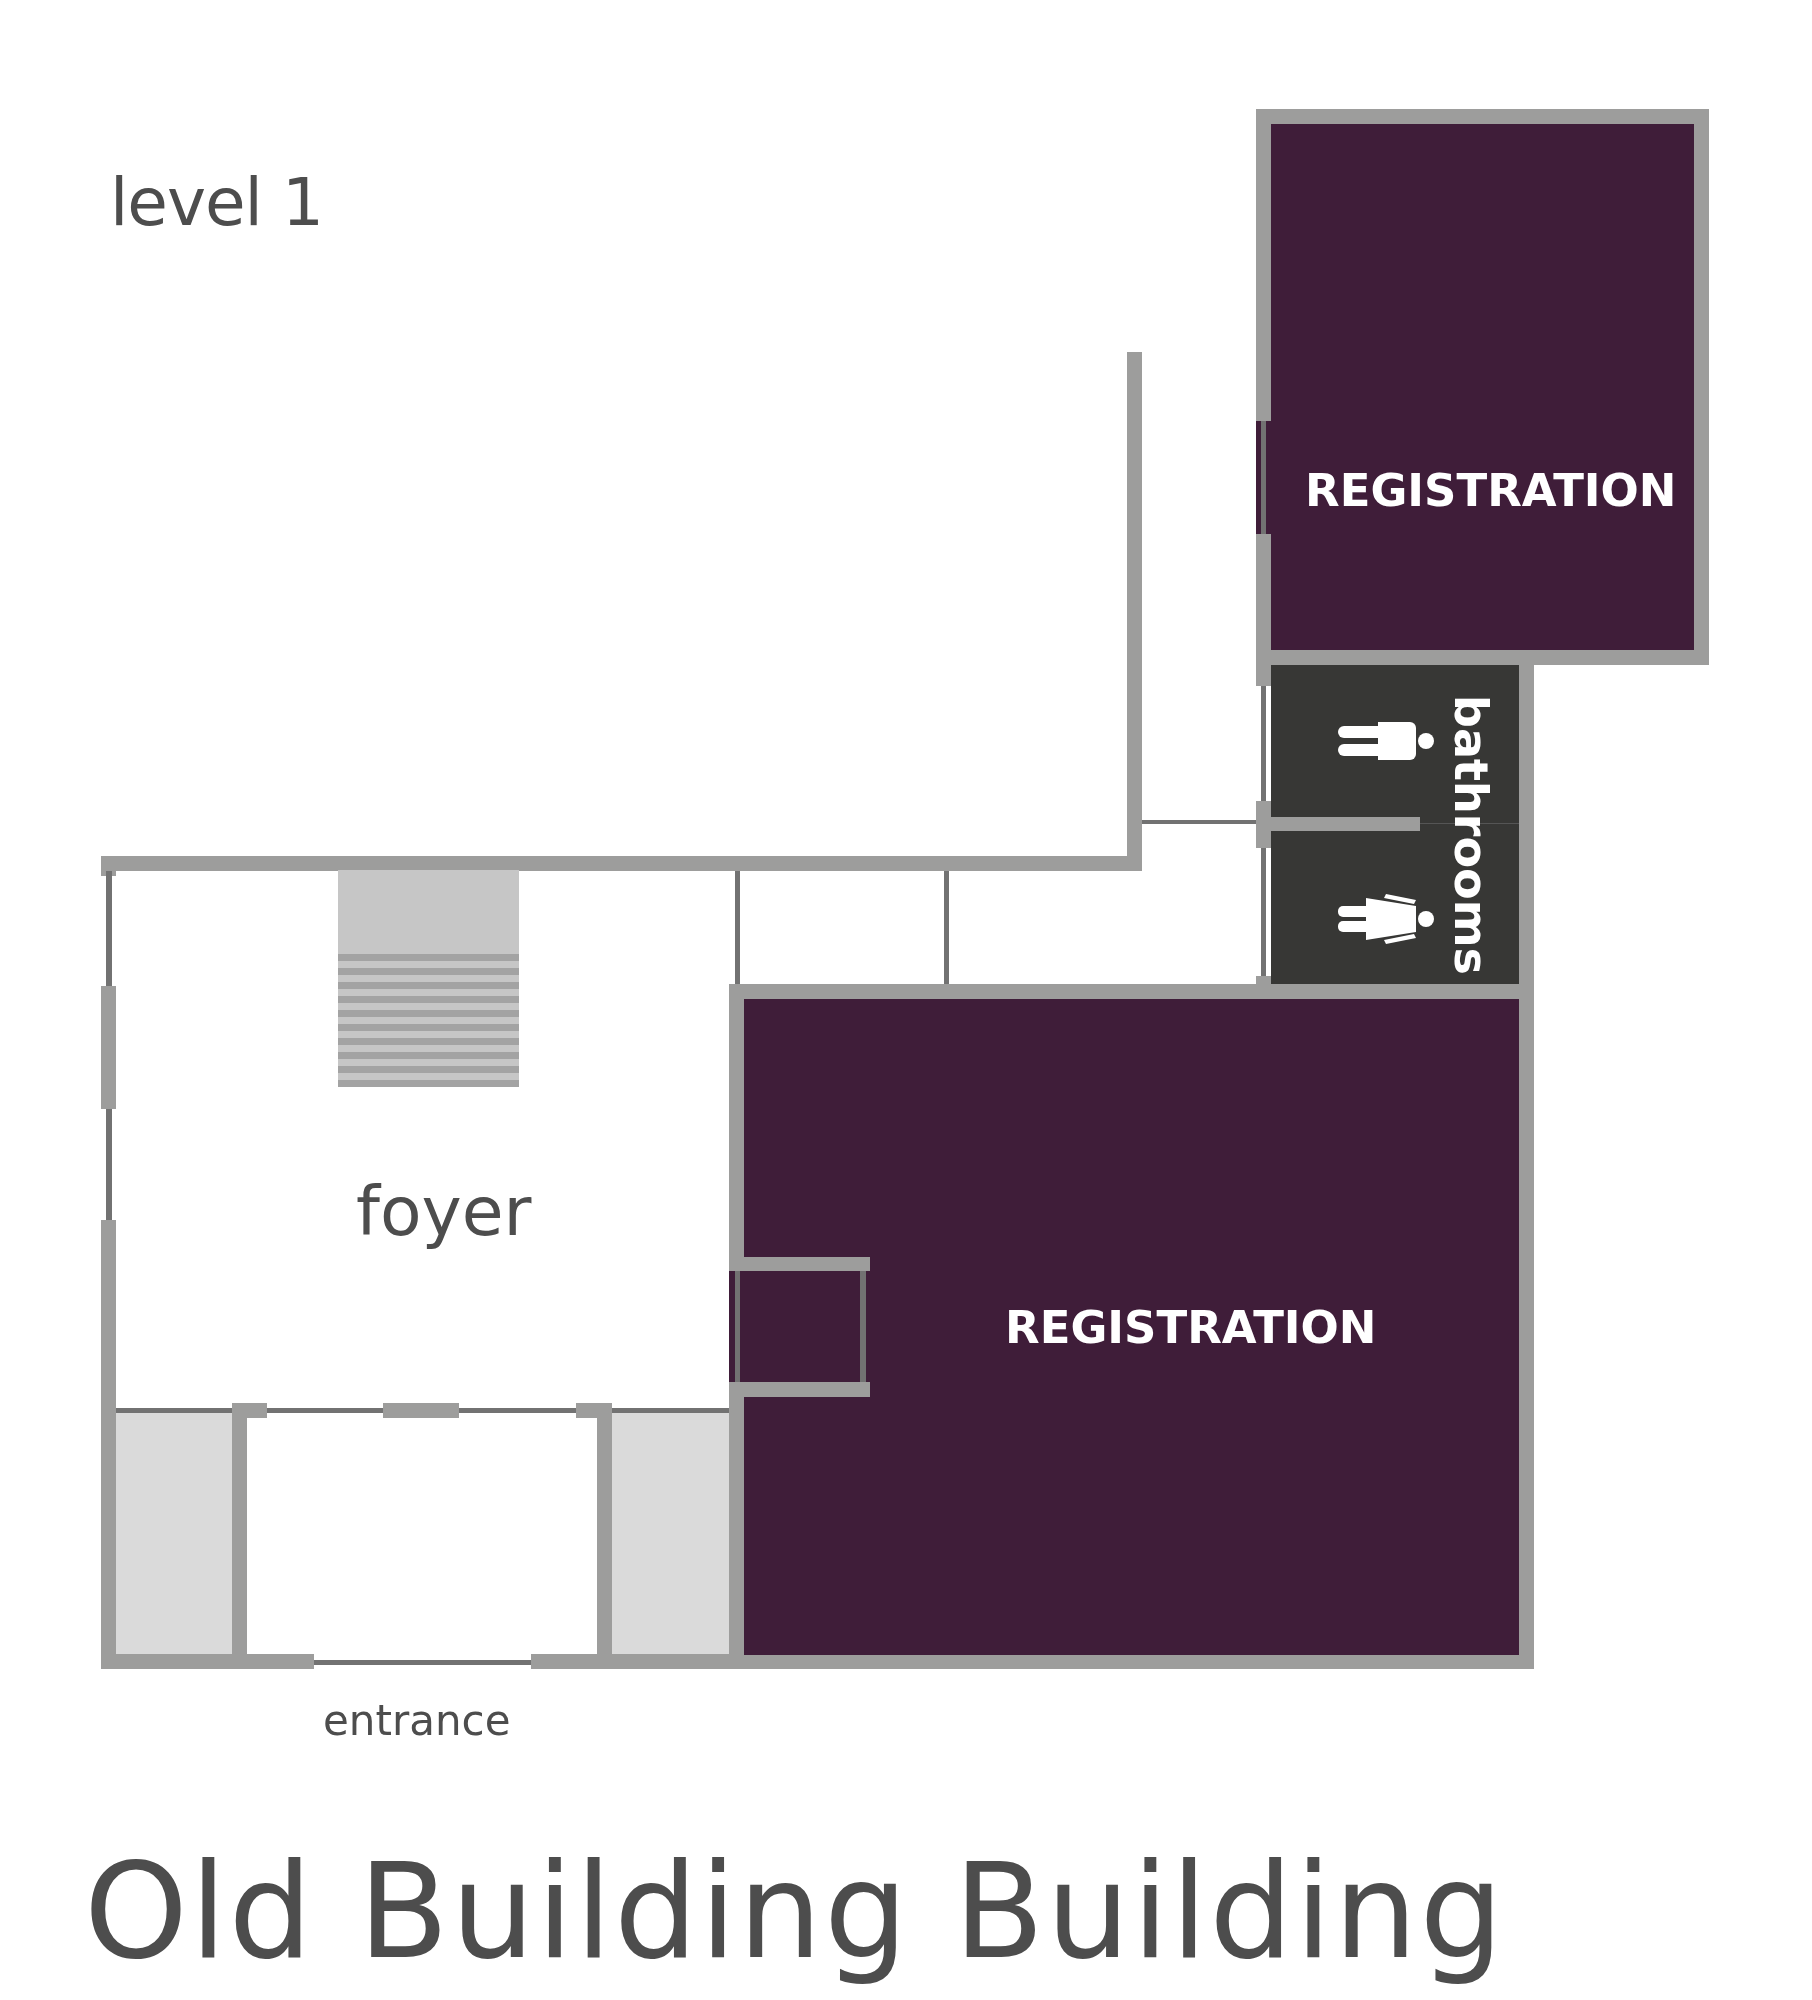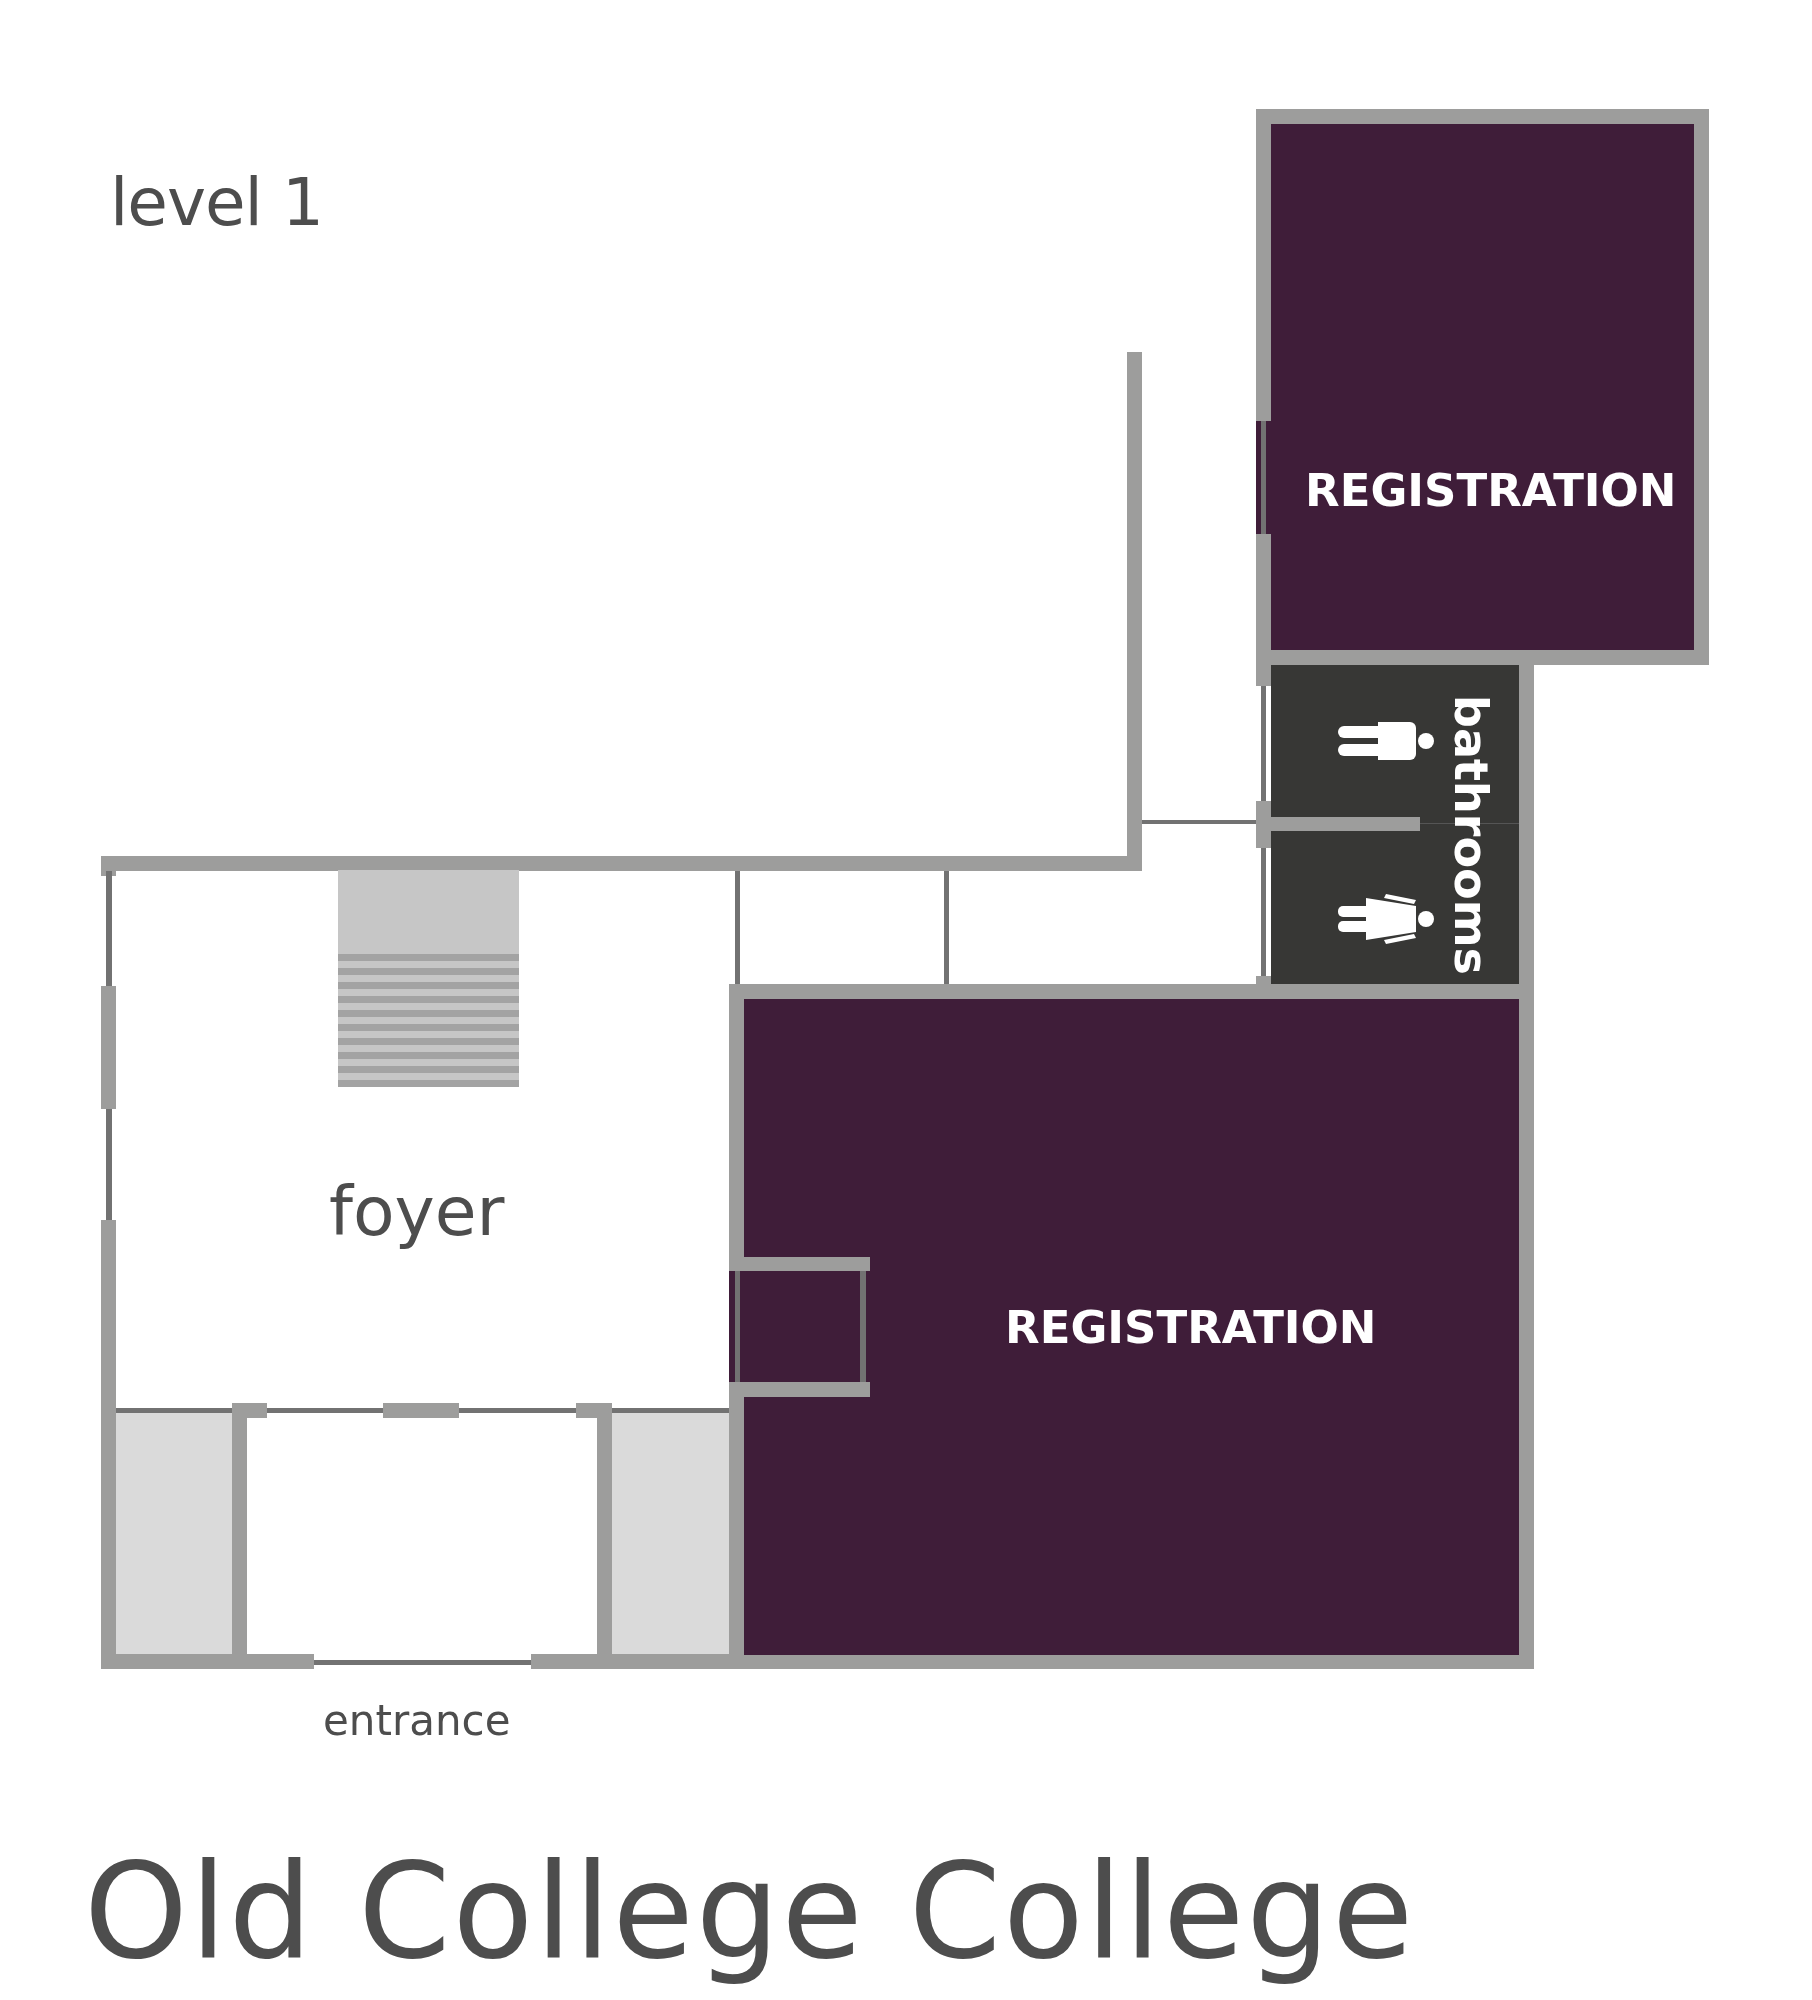--- a/index.html
+++ b/index.html
@@ -97,33 +97,33 @@
       <div class="stair-step" style="top: 112px;"></div>
       <div class="stair-step" style="top: 126px;"></div>
       <div class="stair-step" style="top: 140px;"></div>
       <div class="stair-step" style="top: 154px;"></div>
       <div class="stair-step" style="top: 168px;"></div>
       <div class="stair-step" style="top: 182px;"></div>
       <div class="stair-step" style="top: 196px;"></div>
       <div class="stair-step" style="top: 210px;"></div>
     </div>
 
-  <div class="label-light" style="left:329px; top:1128px; font-size:68px;">foyer</div>
+  <div class="label-light" style="left:356px; top:1128px; font-size:68px;">foyer</div>
 
   <div class="thin" style="left:116px; top:1364px; width:613px; height:5px;"></div>
 
   <div class="room-light" style="left:116px; top:1369px; width:116px; height:241px;"></div>
   <div class="room-light" style="left:612px; top:1369px; width:117px; height:241px;"></div>
 
   <div class="wall" style="left:232px; top:1359px; width:15px; height:266px;"></div>
   <div class="wall" style="left:232px; top:1359px; width:35px; height:15px;"></div>
   <div class="wall" style="left:597px; top:1359px; width:15px; height:266px;"></div>
   <div class="wall" style="left:576px; top:1359px; width:36px; height:15px;"></div>
   <div class="wall" style="left:383px; top:1359px; width:76px; height:15px;"></div>
 
   <div class="wall" style="left:101px; top:1610px; width:213px; height:15px;"></div>
   <div class="thin" style="left:314px; top:1616px; width:217px; height:5px;"></div>
   <div class="wall" style="left:531px; top:1610px; width:213px; height:15px;"></div>
 
   <div class="label-light" style="left:323px; top:1652px; font-size:42px;">entrance</div>
 
-  <div class="label-light" style="left:84px; top:1790px; font-size:132px; letter-spacing:2px;">Old College College</div>
+  <div class="label-light" style="left:84px; top:1790px; font-size:132px; letter-spacing:2px;">Old Building Building</div>
 </div>
 
 </body></html>

